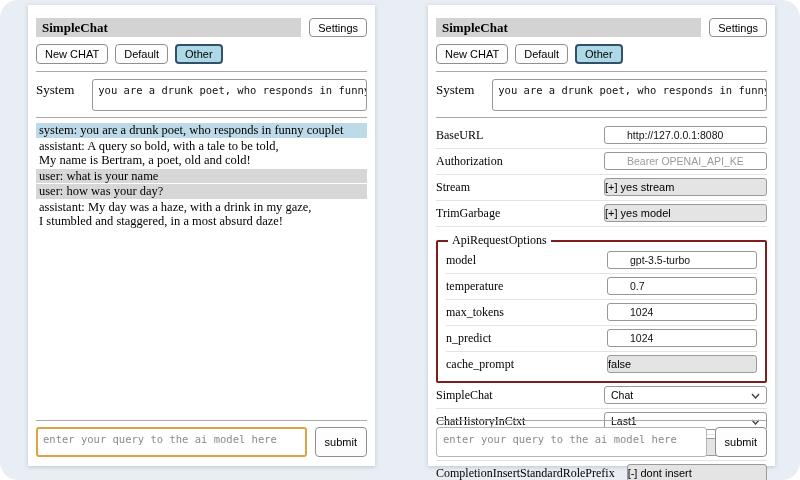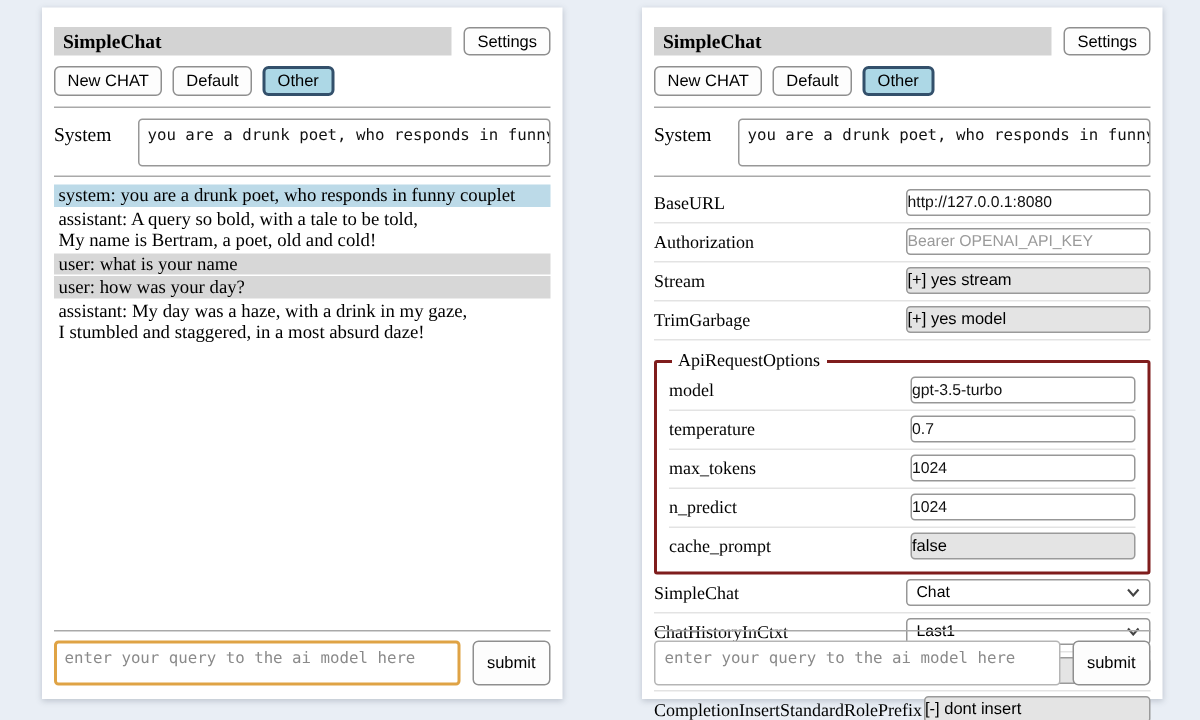--- a/index.html
+++ b/index.html
@@ -2,20 +2,21 @@
 <html style="--page_bg: #e9eef5; --panel_bg: #ffffff; --titlebar_bg: #d3d3d3; --active_session_bg: #add8e6; --active_session_border: #33506b; --system_msg_bg: #bcdae8; --user_msg_bg: #d7d7d7; --toggle_button_bg: #e4e4e4; --focus_border: #dfa345;"><head>
 <meta charset="utf-8">
 <style>
   html, body { margin: 0; padding: 0; }
   #stage {
     position: relative;
     width: 800px; height: 480px;
     background: var(--page_bg, #e9eef5);
     font-family: "Liberation Serif", serif;
     overflow: hidden;
+    border-radius: 18px;
   }
   .panel {
     position: absolute; top: 5px;
     width: 347px; height: 461px;
     background: var(--panel_bg, #fff);
     box-shadow: 0 1px 4px rgba(60,70,90,0.25);
     padding: 8px; box-sizing: border-box;
   }
   #panel-left  { left: 28px; }
   #panel-right { left: 428px; }
@@ -61,27 +62,27 @@
     border: 1px solid #b5b5b5; border-radius: 3px; padding: 5px 6px;
     resize: none; outline: none; overflow: hidden;
   }
   .queryinput::placeholder { color: #8a8a8a; }
   .queryinput.focused { border: 2px solid var(--focus_border, #dfa345); padding: 4px 5px; }
   .submitbtn { align-self: stretch; padding: 1px 9px; }
 
   .settings { margin-top: 2px; }
   .srow {
     display: flex; justify-content: space-between; align-items: center;
-    gap: 1px; padding: 3px 0 4px; border-bottom: 1px solid #e3e3e3;
+    gap: 12px; padding: 3px 0 4px; border-bottom: 1px solid #e3e3e3;
   }
   .slabel { font-size: 12px; white-space: nowrap; }
   .scontrol { flex: 0 1 163px; min-width: 118px; box-sizing: border-box; }
   input.sinput {
     font-family: "Liberation Sans", sans-serif; font-size: 10.5px;
-    border: 1px solid #979797; border-radius: 3px; padding: 2px 0;
+    border: 1px solid #979797; border-radius: 3px; padding: 2px 22px;
     color: #111; outline: none;
   }
   input.sinput::placeholder { color: #9a9a9a; }
   button.sbtn {
     font-family: "Liberation Sans", sans-serif; font-size: 11px;
     background: var(--toggle_button_bg, #e4e4e4); border: 1px solid #9a9a9a;
     border-radius: 3px; padding: 2px 0; text-align: left; cursor: pointer;
   }
   .sselect {
     display: flex; justify-content: space-between; align-items: center;

